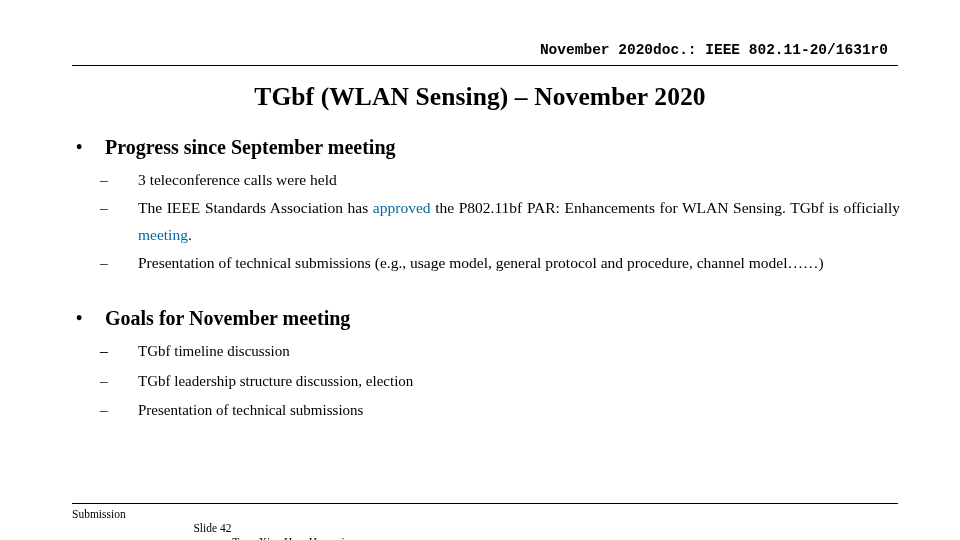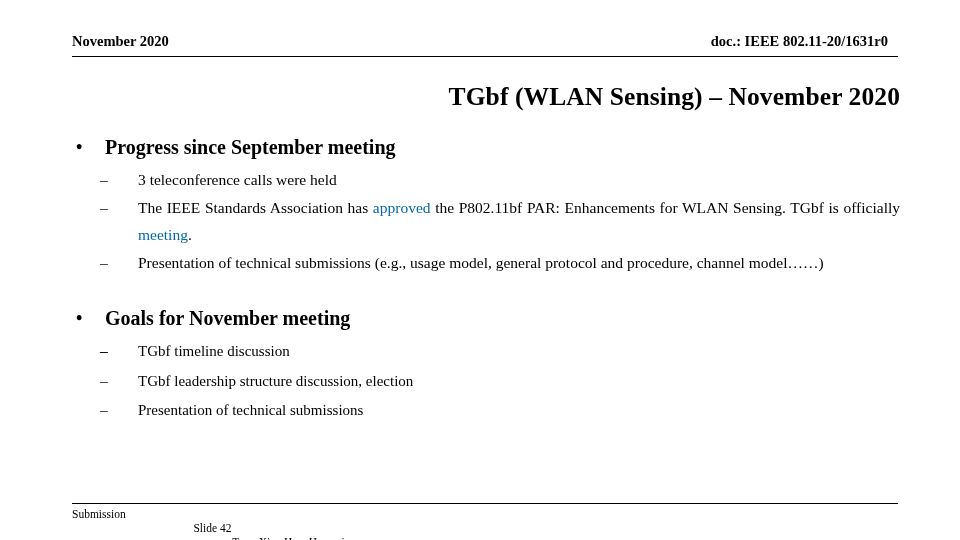--- a/index.html
+++ b/index.html
@@ -19,47 +19,48 @@
     position: relative;
     width: 960px;
     height: 540px;
     box-sizing: border-box;
   }
 
   
   .slide-header {
     position: absolute;
     left: 72px;
-    top: 32px;
+    top: 41px;
     width: 826px;
     height: 24px;
     border-bottom: 1.6px solid #000000;
     display: flex;
     align-items: flex-start;
-    justify-content: space-between;
+    justify-content: flex-end;
+    font-family: Liberation Mono, monospace;
   }
   .header-left,
   .header-right {
     font-size: 14.5px;
     font-weight: bold;
     line-height: 18px;
     white-space: nowrap;
   }
   .header-right {
     margin-right: 8px;
     padding-right: 2px;
   }
 
   
   .slide-title {
     position: absolute;
     left: 60px;
     top: 82px;
     width: 840px;
-    text-align: right;
+    text-align: center;
     font-size: 25.5px;
     font-weight: bold;
     line-height: 30px;
     letter-spacing: 0.1px;
   }
 
   
   .body-area {
     position: absolute;
     left: 62px;

